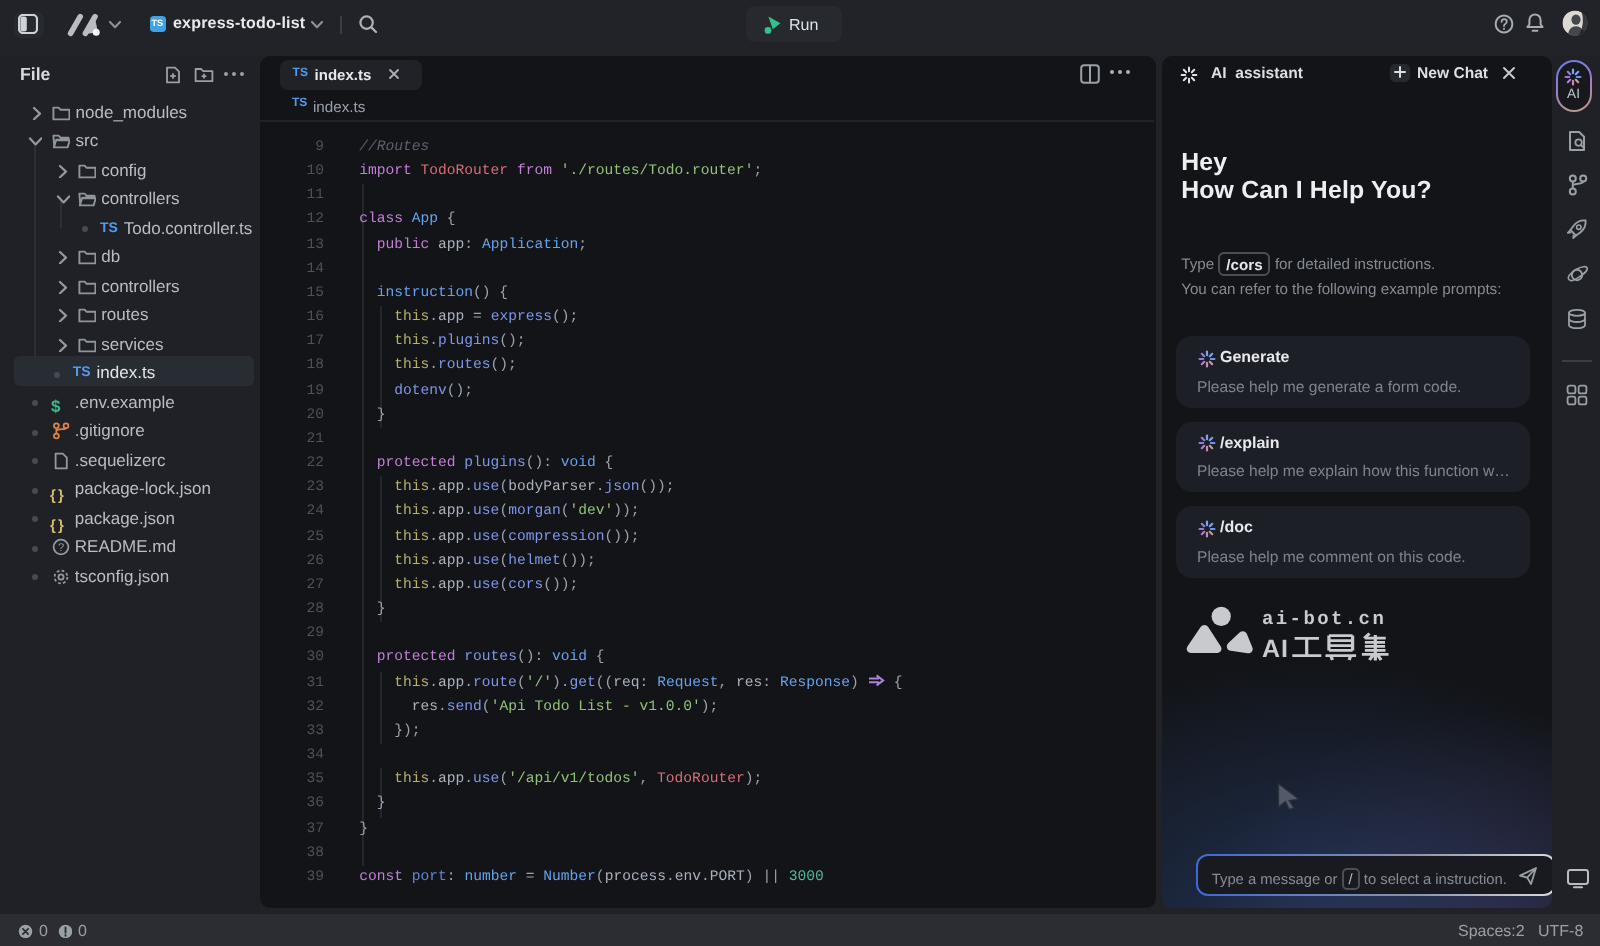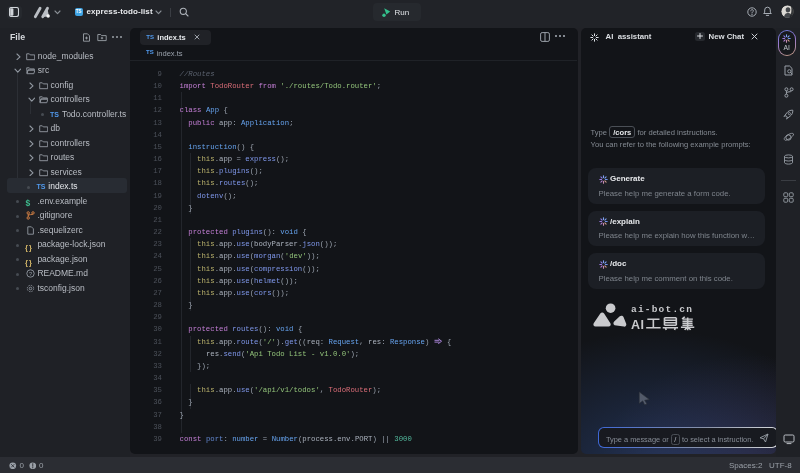--- a/index.html
+++ b/index.html
@@ -384,20 +384,21 @@
   <div class="abs" style="left:113.5px;top:3.8px;width:10.5px;height:9.5px;background:#26292e;border-radius:2.5px;">
     <svg class="abs" style="left:2.2px;top:1.7px" width="6" height="6" viewBox="0 0 6 6">
         <path d="M3 0.5 V5.5 M0.5 3 H5.5" stroke="#dcdfe3" stroke-width="1" stroke-linecap="round"></path>
       </svg>
   </div>
   <div class="abs" style="left:127.5px;top:4px;font-size:7.8px;font-weight:bold;color:#dcdfe3;">New Chat</div>
   <svg class="abs" style="left:169.5px;top:5px" width="7" height="7" viewBox="0 0 7 7">
       <path d="M1 1 L6 6 M6 1 L1 6" stroke="#c6cad0" stroke-width="1" stroke-linecap="round"></path>
     </svg>
 
+  <div class="abs" style="left:9.6px;top:46.4px;font-size:12.4px;line-height:14.1px;font-weight:bold;color:#eceef0;letter-spacing:0.1px;">Hey<br>How Can I Help You?</div>
   <div class="gtxt" style="left:9.6px;top:98px;">Type <span style="display:inline-block;border:0.8px solid #4a4f56;border-radius:3px;padding:0.5px 3px;color:#e4e7ea;font-weight:bold;">/cors</span> for detailed instructions.</div>
   <div class="gtxt" style="left:9.6px;top:111.6px;">You can refer to the following example prompts:</div>
 
   <div class="card" style="top:140.3px">
     <svg class="abs" style="left:10.5px;top:6.5px" width="9" height="9" viewBox="0 0 9 9">
         <use href="#sparkc"></use>
       </svg>
     <div class="ctitle">Generate</div>
     <div class="cdesc" style="left:10.5px;">Please help me generate a form code.</div>
   </div>

